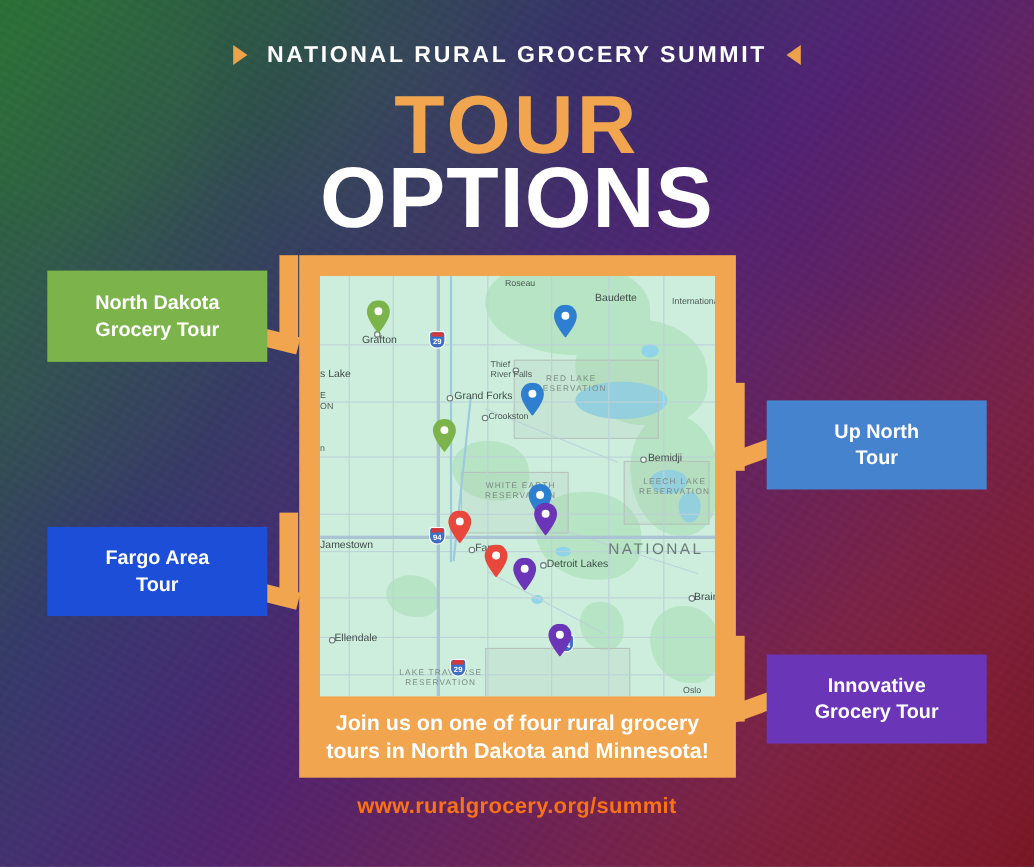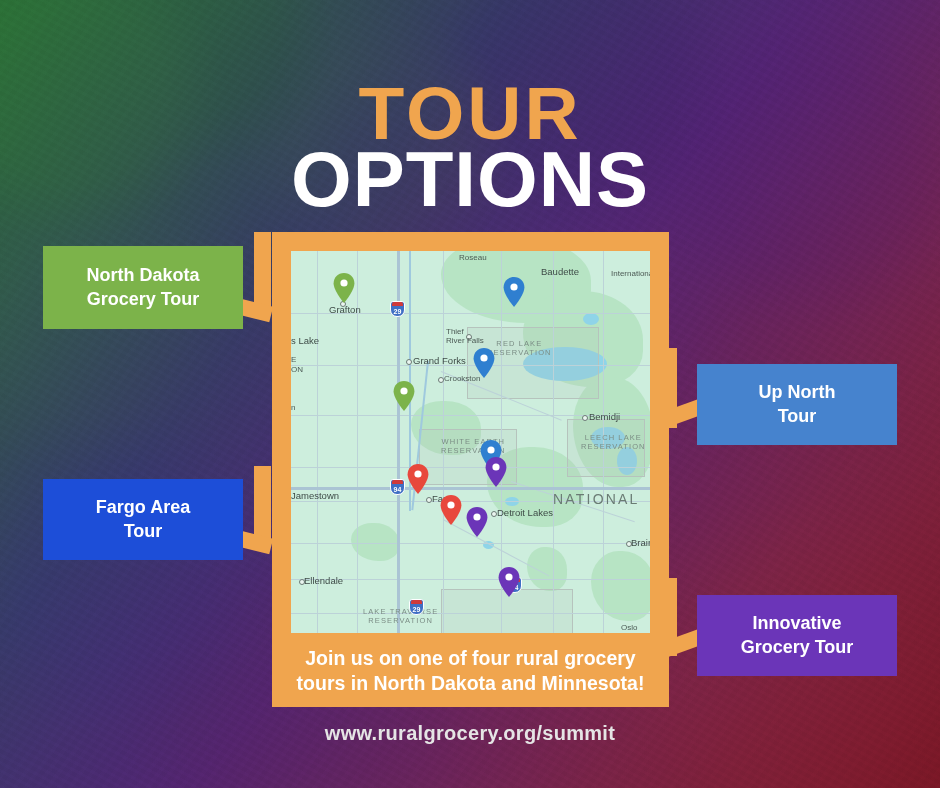--- a/index.html
+++ b/index.html
@@ -94,21 +94,21 @@
   #box-innov{left:697px;top:595px;width:200px;height:81px;background:#6b35b8;}
 
   
   .card{position:absolute;left:272px;top:232px;width:397px;height:475px;
     background:#f0a54e;box-sizing:border-box;padding:19px 19px 0 19px;}
   .map{position:relative;width:359px;height:382px;overflow:hidden;
     background:#d7eedd;}
   .card-caption{position:absolute;left:19px;right:19px;top:414px;text-align:center;
     color:#ffffff;font-size:19.5px;font-weight:bold;line-height:1.28;}
 
-  .url{position:absolute;left:0;right:0;top:722px;text-align:center;color:#e5e5e5;
+  .url{position:absolute;left:0;right:0;top:722px;text-align:center;color:#f97316;
     font-size:20px;font-weight:bold;letter-spacing:.3px;}
 
   
   .m-land{position:absolute;inset:0;background:#cdeedd;}
   .m-green{position:absolute;background:#b7e4c4;border-radius:46% 54% 40% 60%;}
   .m-lake{position:absolute;background:#8fd4e8;border-radius:50%;}
   .m-road{position:absolute;background:#bcd2d8;}
   .m-hwy{position:absolute;background:#aac4d4;}
   .m-river{position:absolute;background:#9fc9de;}
   .m-resv{position:absolute;border:1px solid #b6c3bd;background:rgba(170,190,175,.18);}
@@ -131,20 +131,25 @@
 </style>
 </head>
 <body>
 
 <div class="poster">
 
   <div class="bg-photo"></div>
   <div class="bg-wash"></div>
   <div class="bg-wash2"></div>
 
+  <div class="eyebrow">
+    <span class="tri right"></span>
+    <span class="label">NATIONAL RURAL GROCERY SUMMIT</span>
+    <span class="tri left"></span>
+  </div>
 
   <div class="title-tour">TOUR</div>
   <div class="title-options">OPTIONS</div>
 
   <div class="conn conn-v-left"></div>
   <div class="conn conn-d-left-a"></div>
   <div class="conn conn-v-left2"></div>
   <div class="conn conn-d-left-b"></div>
   <div class="conn conn-v-right"></div>
   <div class="conn conn-d-right-a"></div>

